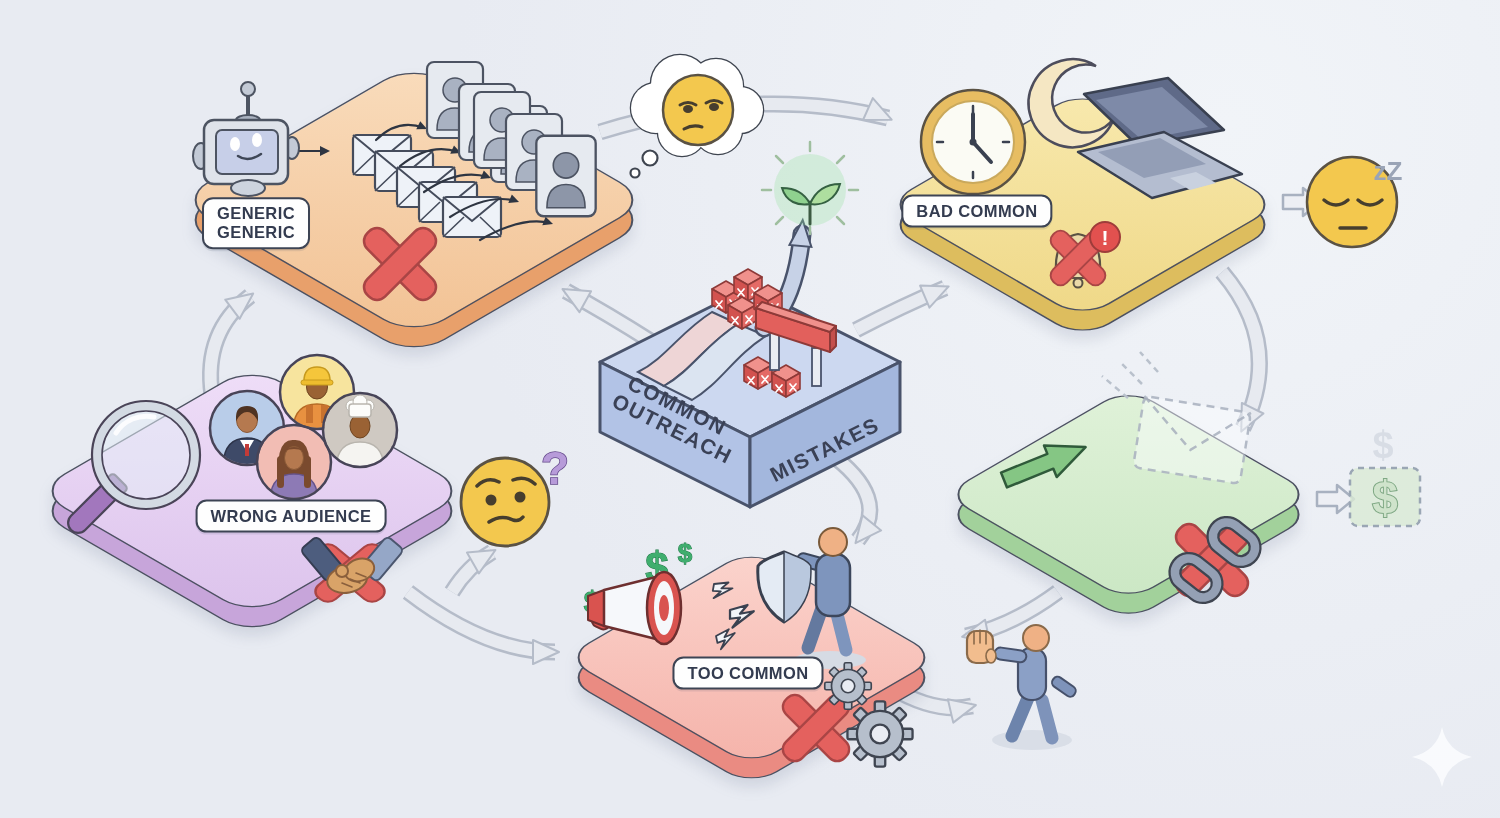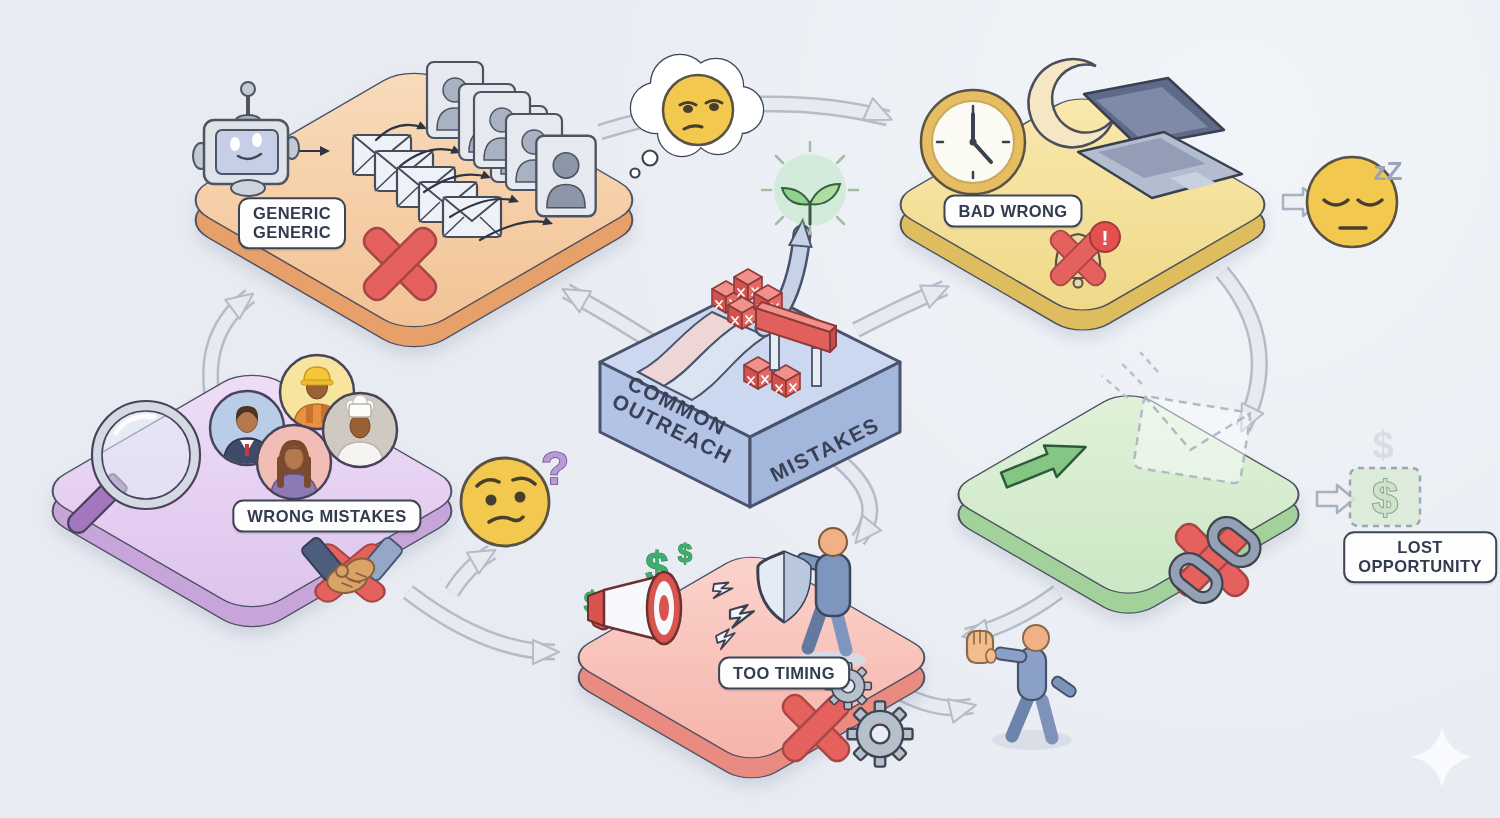--- a/index.html
+++ b/index.html
@@ -19,21 +19,21 @@
   #p-wrong{left:98px;top:337px;width:304px;height:304px;}
   #p-wrong .pf{background:linear-gradient(135deg,#efdef8,#dcc3ec);border-radius:42px;}
   #p-wrong .pd{background:#c7a5da;border-radius:42px;}
   #p-too{left:618px;top:524px;width:263px;height:263px;}
   #p-too .pf{background:linear-gradient(135deg,#fbd4cd,#f5b3aa);border-radius:36px;}
   #p-too .pd{background:#ea8b82;border-radius:36px;}
   #p-nofollow{left:997px;top:363px;width:259px;height:259px;}
   #p-nofollow .pf{background:linear-gradient(135deg,#e0f2d9,#cbe7c4);border-radius:36px;}
   #p-nofollow .pd{background:#a2d19b;border-radius:36px;}
   #icons{z-index:4;}
-  .pill{position:absolute;z-index:6;transform:translate(-50%,-50%);background:#fefefe;border:2.5px solid #3d4454;border-radius:11px;padding:5px 13px;text-align:center;color:#333b4f;font-weight:700;font-size:16.5px;line-height:1.14;letter-spacing:.4px;white-space:nowrap;box-shadow:0 2px 0 rgba(60,70,95,.12);margin-left:36px;}
+  .pill{position:absolute;z-index:6;transform:translate(-50%,-50%);background:#fefefe;border:2.5px solid #3d4454;border-radius:11px;padding:5px 13px;text-align:center;color:#333b4f;font-weight:700;font-size:16.5px;line-height:1.14;letter-spacing:.4px;white-space:nowrap;box-shadow:0 2px 0 rgba(60,70,95,.12);}
   .pill span{display:block;}
   
   .sh-o{fill:none;stroke:#b5bcc9;stroke-width:17;}
   .sh-i{fill:none;stroke:#e7eaf0;stroke-width:12;}
   .ah{fill:#e7eaf0;stroke:#b5bcc9;stroke-width:2;stroke-linejoin:round;}
   .thin{fill:none;stroke:#2e3542;stroke-width:2.2;stroke-linecap:round;}
   .thinh{fill:#2e3542;}
   .dollar{font-weight:800;fill:#3fae6e;stroke:#1e7a46;stroke-width:1;paint-order:stroke;}
   text{font-family:"Liberation Sans",sans-serif;}
 </style>
@@ -488,26 +488,22 @@
     </g>
 
     <path transform="translate(1442,757)" d="M 0,-30 Q 5,-6 30,0 Q 5,6 0,30 Q -5,6 -30,0 Q -5,-6 0,-30 Z" fill="#fbfcfe" opacity=".9"></path>
   </svg>
 
   <div class="pill" style="left:256px;top:223px">
     <span>GENERIC</span>
     <span>GENERIC</span>
   </div>
   <div class="pill" style="left:977px;top:211px">
-    <span>BAD WRONG</span>
+    <span>BAD COMMON</span>
   </div>
   <div class="pill" style="left:291px;top:516px">
-    <span>WRONG MISTAKES</span>
+    <span>WRONG AUDIENCE</span>
   </div>
   <div class="pill" style="left:748px;top:673px">
-    <span>TOO TIMING</span>
+    <span>TOO COMMON</span>
   </div>
-  <div class="pill" style="left:1384px;top:557px">
-    <span>LOST</span>
-    <span>OPPORTUNITY</span>
-  </div>
 
 </div>
 
 </body></html>

